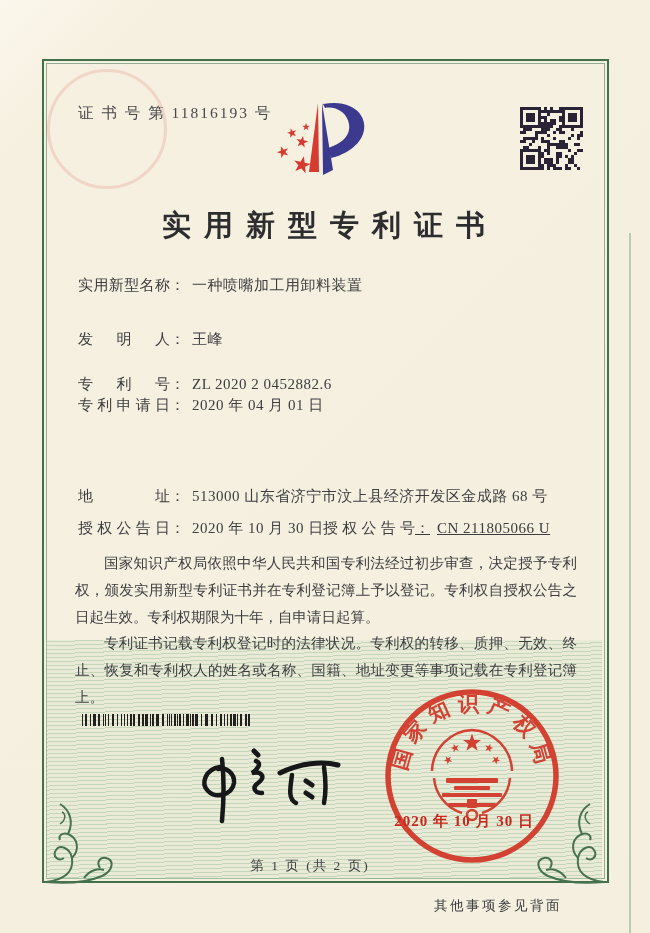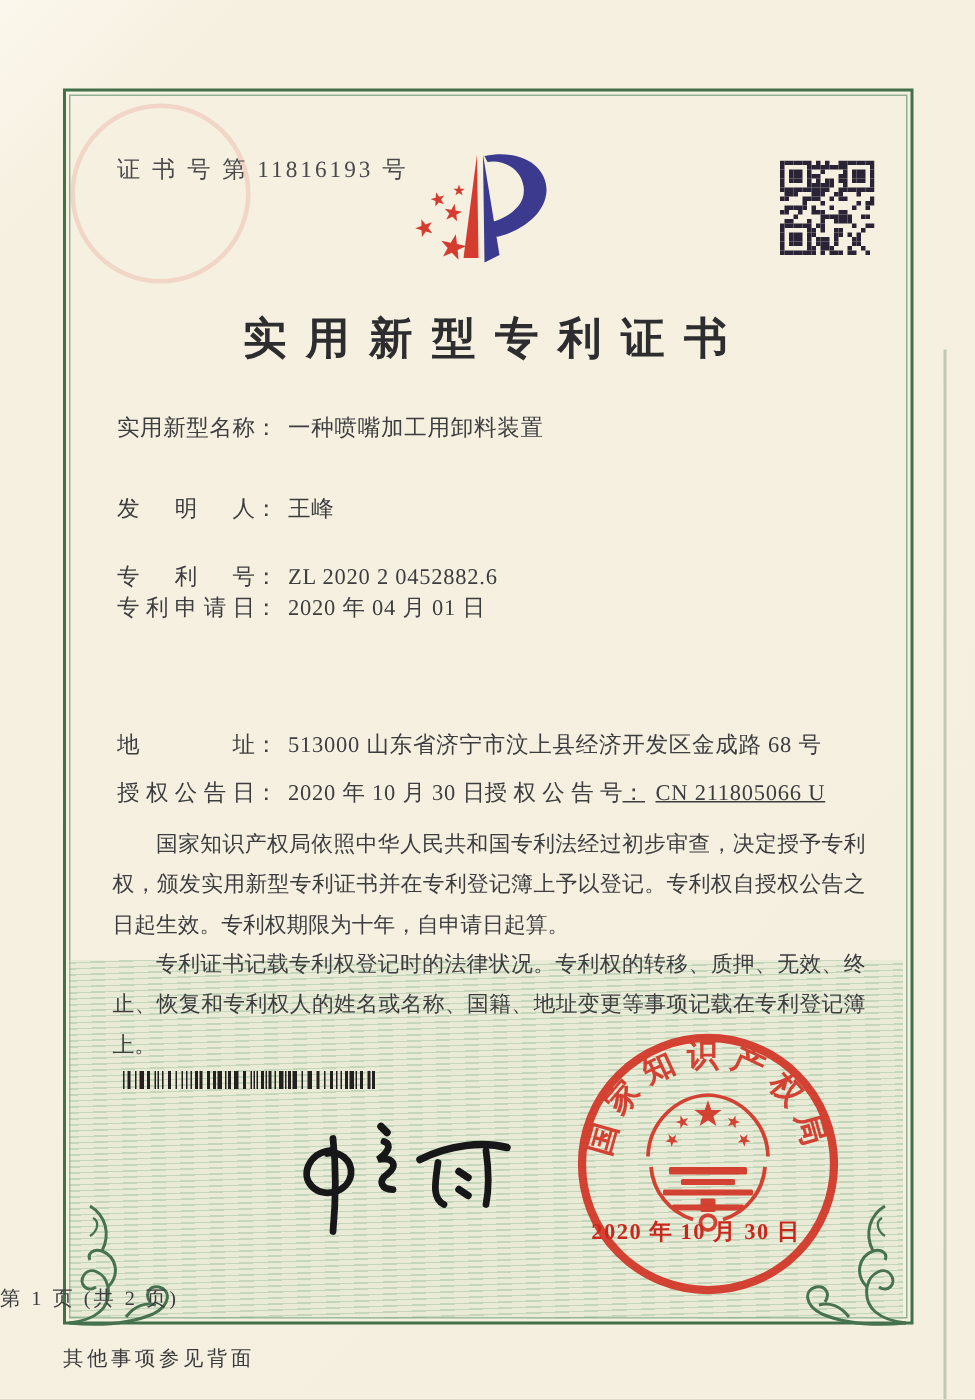--- a/index.html
+++ b/index.html
@@ -37,22 +37,22 @@
   .barcode{position:absolute;left:82px;top:714px;width:168px;height:12px;display:flex;align-items:stretch;}
   .barcode i{display:block;height:100%;}
   .signer{position:absolute;left:85px;top:760px;font-size:15.5px;letter-spacing:2px;line-height:1.95;color:#333;}
   .signature{position:absolute;left:192px;top:733px;}
   .seal{position:absolute;left:382px;top:686px;}
   .seal-date{position:absolute;left:394px;top:812px;width:140px;text-align:center;
     font-size:15px;letter-spacing:1px;color:#c8281c;font-weight:600;}
   .flourish{position:absolute;top:792px;}
   .flourish.left{left:44px;}
   .flourish.right{left:516px;transform:scaleX(-1);}
-  .page-no{position:absolute;left:0;top:857px;width:620px;text-align:left;font-size:13.5px;letter-spacing:2px;}
-  .back-note{position:absolute;left:42px;top:897px;width:520px;text-align:left;font-size:13.5px;letter-spacing:2.5px;color:#3a3a3c;}
+  .page-no{position:absolute;left:0;top:857px;width:620px;text-align:center;font-size:13.5px;letter-spacing:2px;}
+  .back-note{position:absolute;left:42px;top:897px;width:520px;text-align:right;font-size:13.5px;letter-spacing:2.5px;color:#3a3a3c;}
 </style>
 </head>
 <body>
 
 <div class="page">
 
   <div class="edge-line"></div>
   <div class="frame">
     <div class="frame-inner"></div>
   </div>

